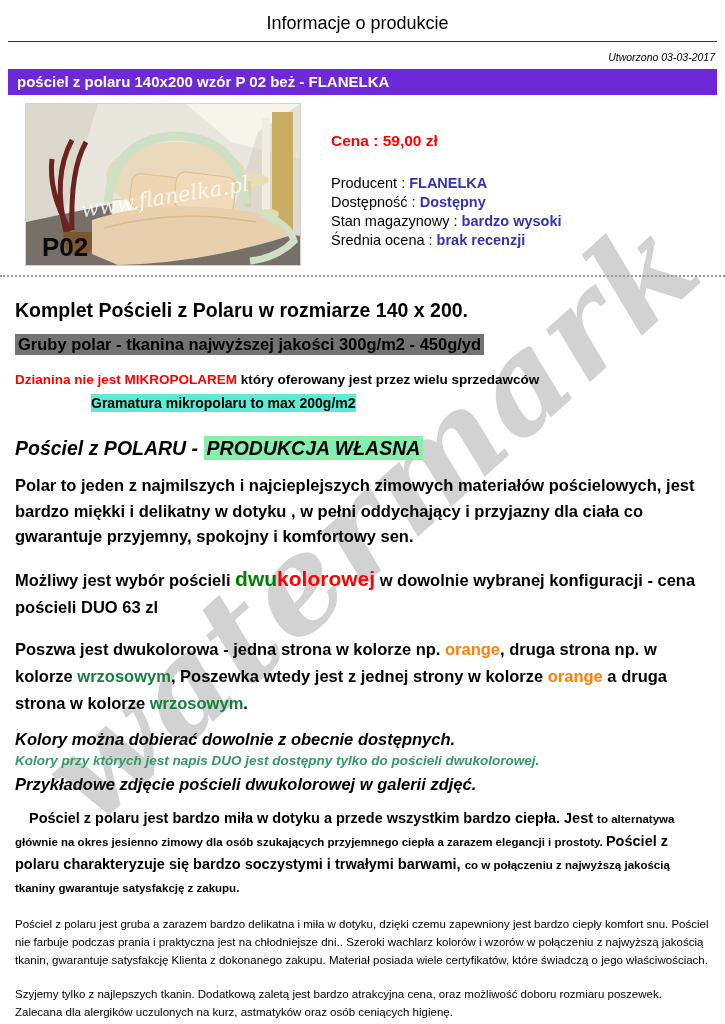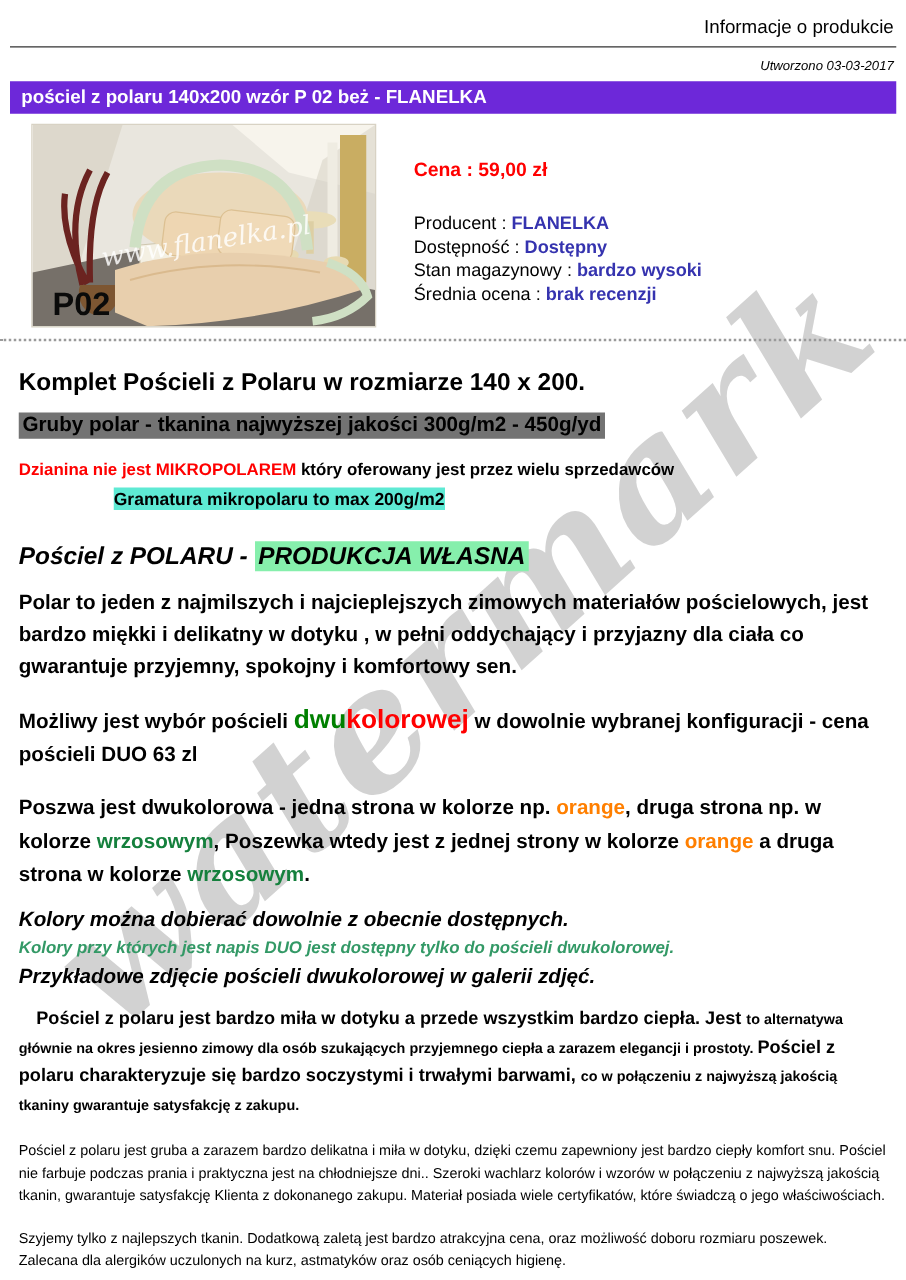--- a/index.html
+++ b/index.html
@@ -9,21 +9,21 @@
     font-family:"Liberation Sans", sans-serif; color:#000;
   }
   .wm {
     position:absolute; left:-45px; top:440px; width:830px; text-align:center;
     font-family:"DejaVu Serif", serif; font-style:italic; font-weight:bold;
     font-size:132px; letter-spacing:3px; color:rgba(165,165,165,0.50);
     transform:rotate(-42deg); z-index:0; pointer-events:none; white-space:nowrap;
   }
   .z { position:relative; z-index:1; }
 
-  .top-link { text-align:right; font-size:15px; padding:13px 10px 7px 0; }
+  .top-link { text-align:center; font-size:18px; padding:13px 10px 7px 0; }
   .top-rule { border:0; border-top:1.5px solid #333; margin:0 8px; }
   .created  { text-align:right; font-style:italic; font-size:10.5px; padding:9px 10px 0 0; }
 
   .title-bar {
     margin:6px 8px 0 8px; background:#6d28d9; color:#fff;
     font-weight:bold; font-size:15px; padding:4px 24px 5px 9px;
   }
 
   .product-row { display:flex; margin:8px 10px 0 25px; }
   .photo { width:276px; height:163px; flex:none; border:1px solid #d8d2c4; box-sizing:border-box; }

